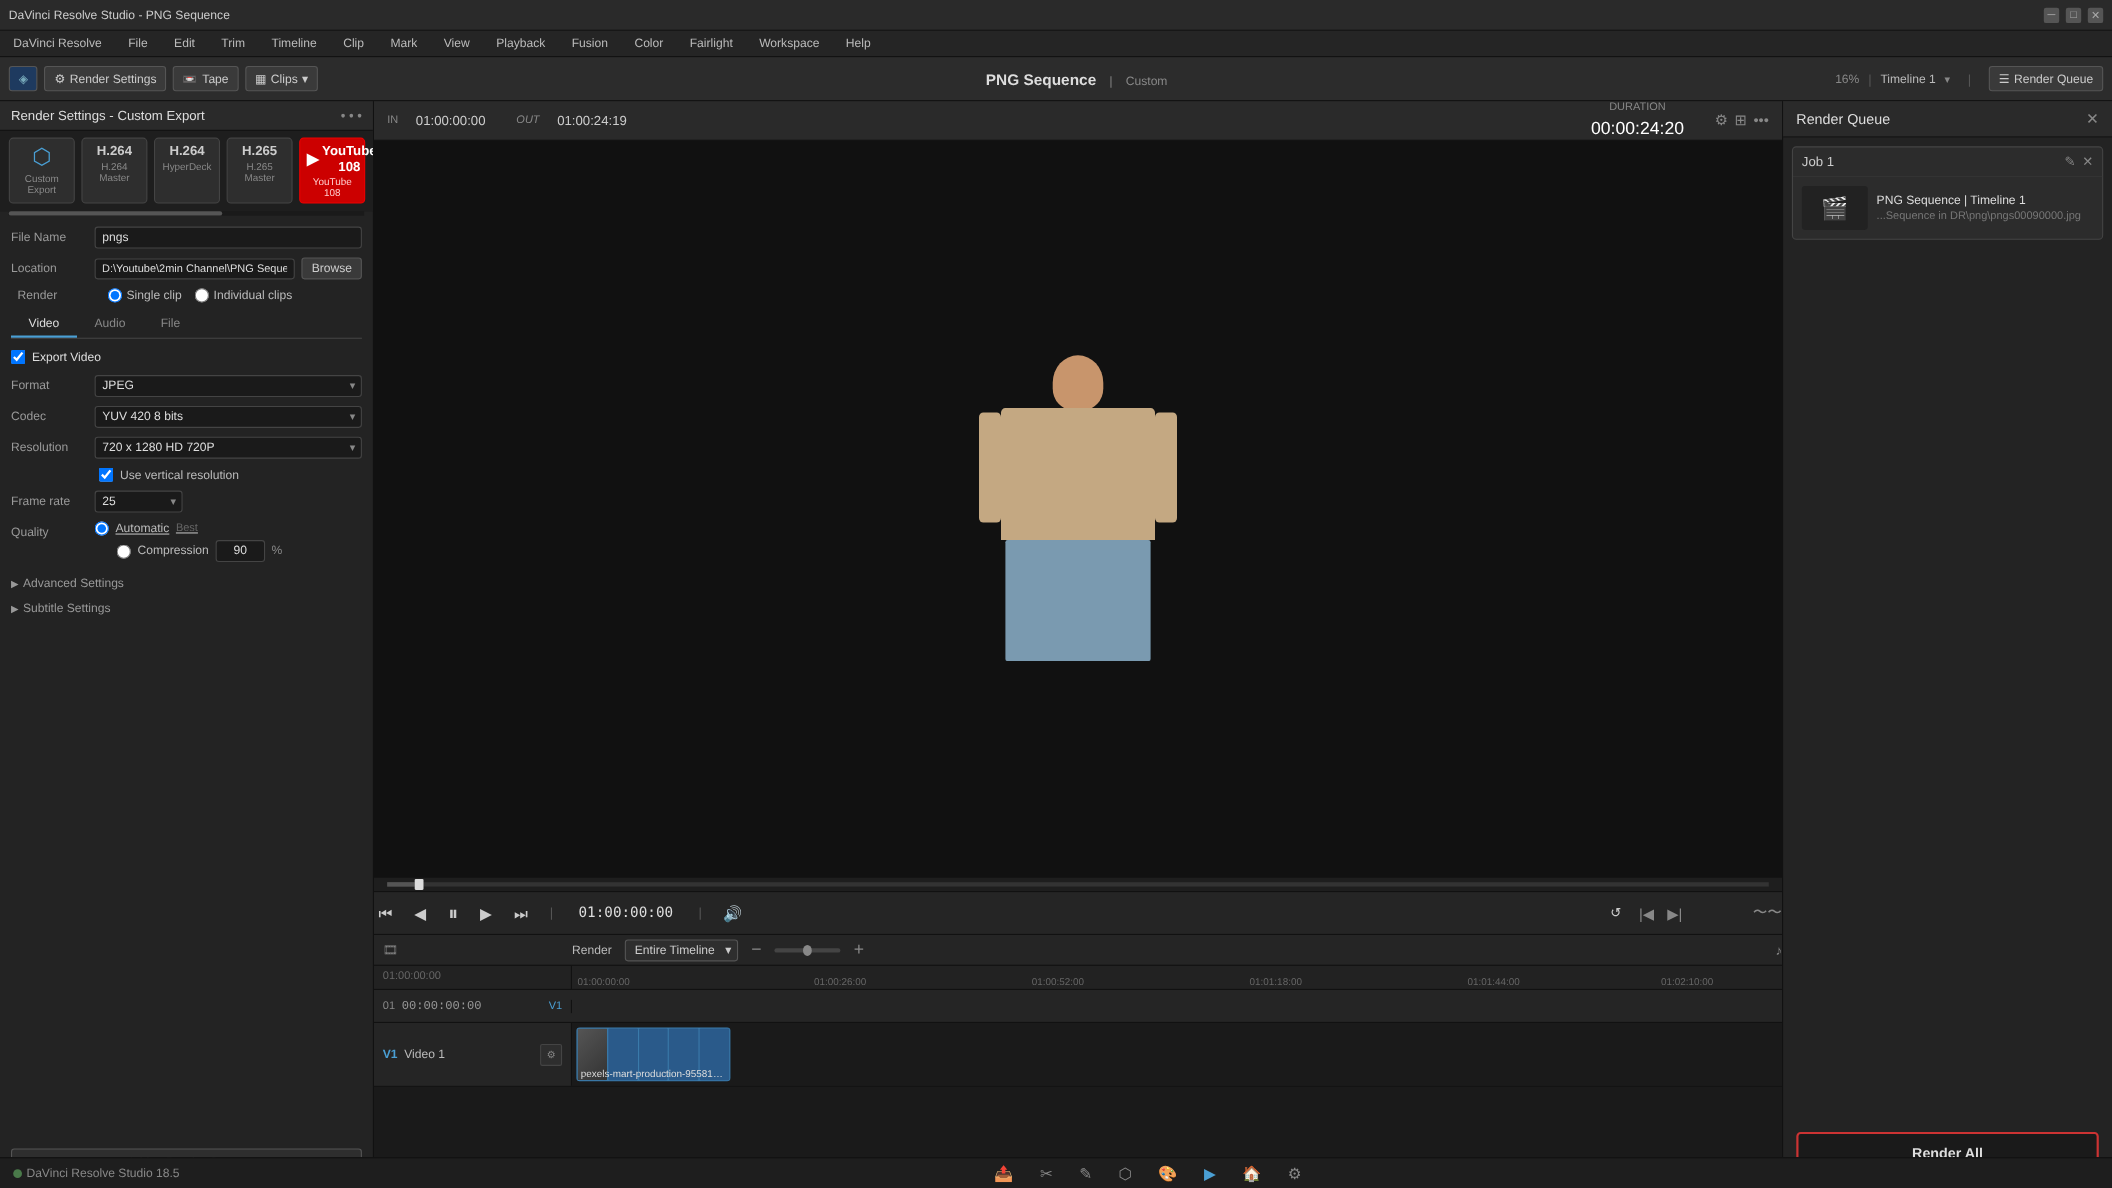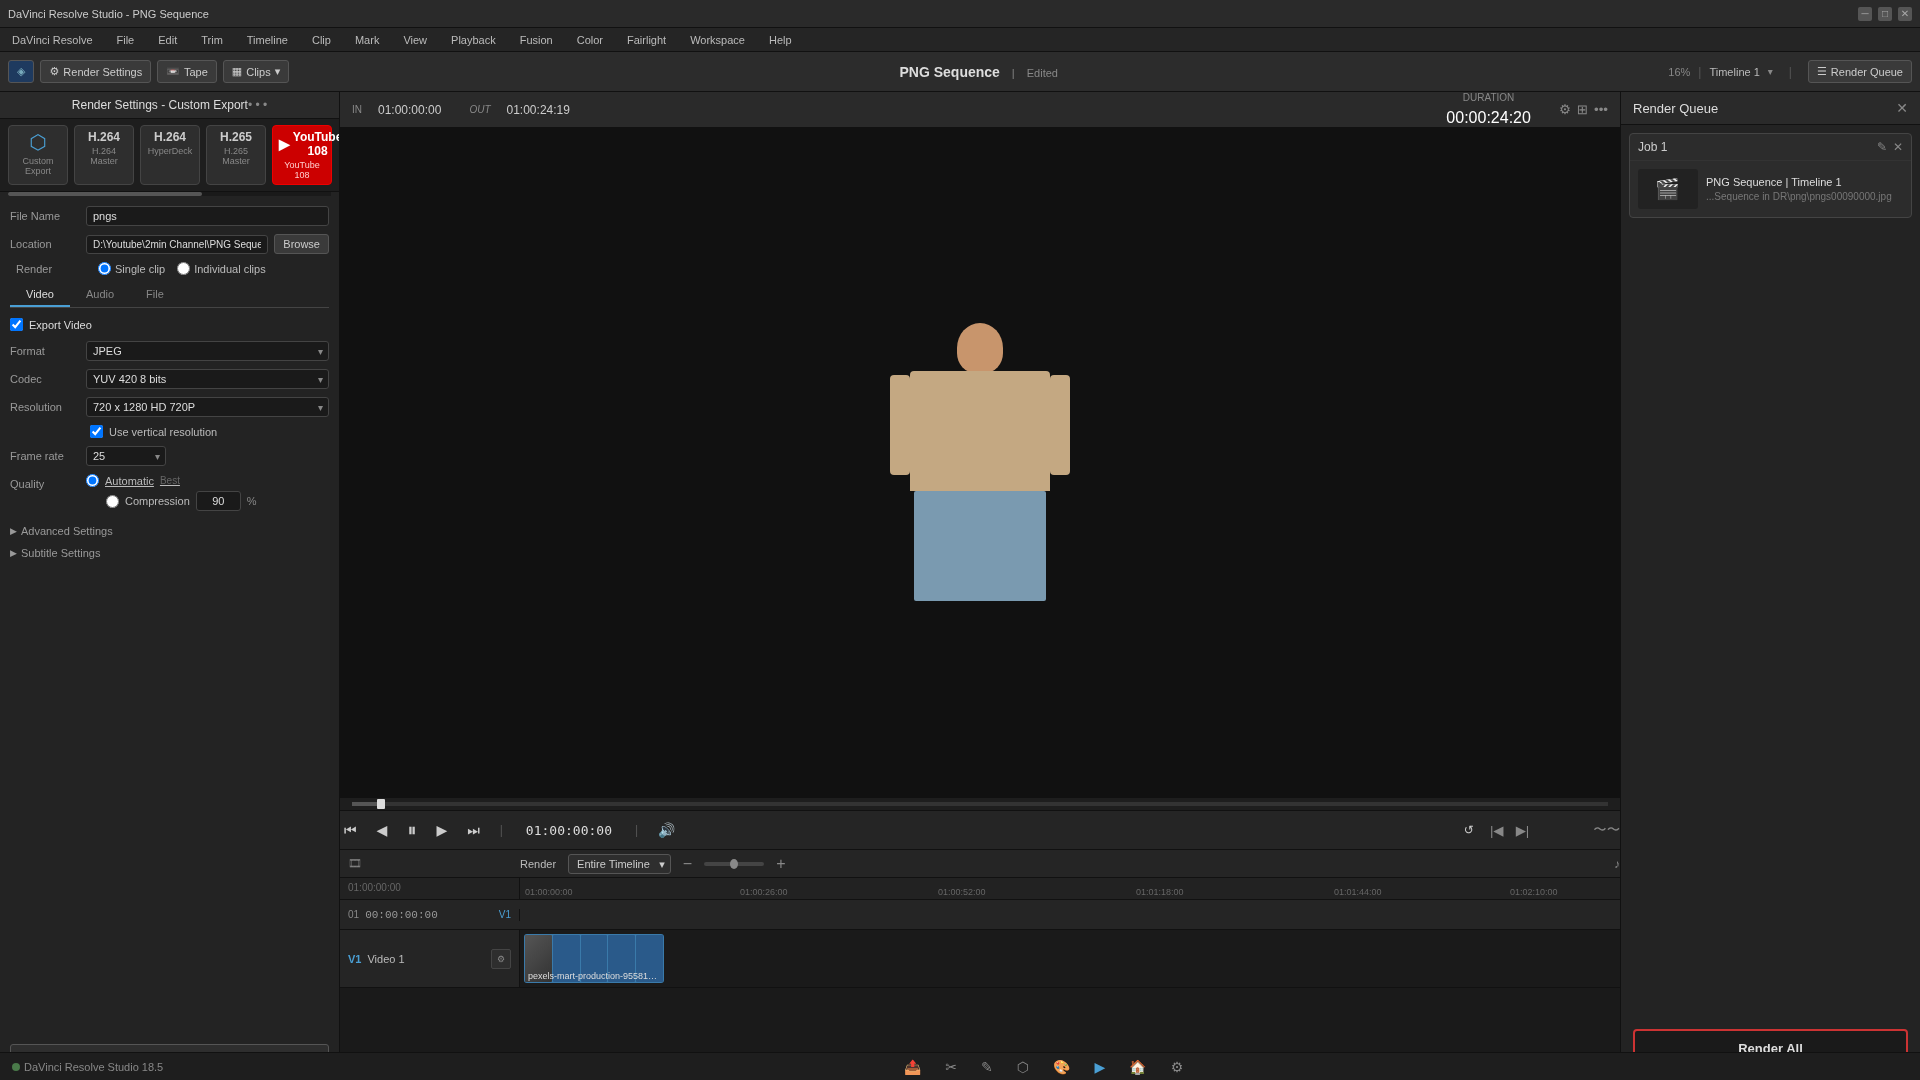--- a/index.html
+++ b/index.html
@@ -116,21 +116,21 @@
       overflow: hidden;
     }
     .panel-header {
       background: #2a2a2a;
       padding: 6px 10px;
       font-size: 12px;
       color: #ddd;
       border-bottom: 1px solid #111;
       display: flex;
       align-items: center;
-      justify-content: center;
+      justify-content: space-between;
     }
     .preset-tabs {
       display: flex;
       overflow-x: auto;
       background: #1e1e1e;
       border-bottom: 1px solid #111;
       padding: 6px 8px;
       gap: 6px;
     }
     .preset-tab {
@@ -615,21 +615,21 @@
     </button>
     <button class="toolbar-btn">
       <span>▦</span>
       <span>Clips</span>
       <span>▾</span>
     </button>
   </div>
   <div class="toolbar-center">
     <span>PNG Sequence</span>
     <span style="color:#666; margin: 0 8px; font-size: 11px;">|</span>
-    <span style="font-size:11px; color:#888; font-weight:normal;">Edited</span>
+    <span style="font-size:11px; color:#888; font-weight:normal;">Custom</span>
   </div>
   <div class="toolbar-right">
     <span style="font-size:11px; color:#888;">16%</span>
     <span style="color:#555;">|</span>
     <span style="font-size:11px; color:#bbb;">Timeline 1</span>
     <span style="color:#888; font-size:10px;">▾</span>
     <span style="color:#555; margin: 0 8px;">|</span>
     <button class="toolbar-btn">
       <span>☰</span>
       <span>Render Queue</span>

